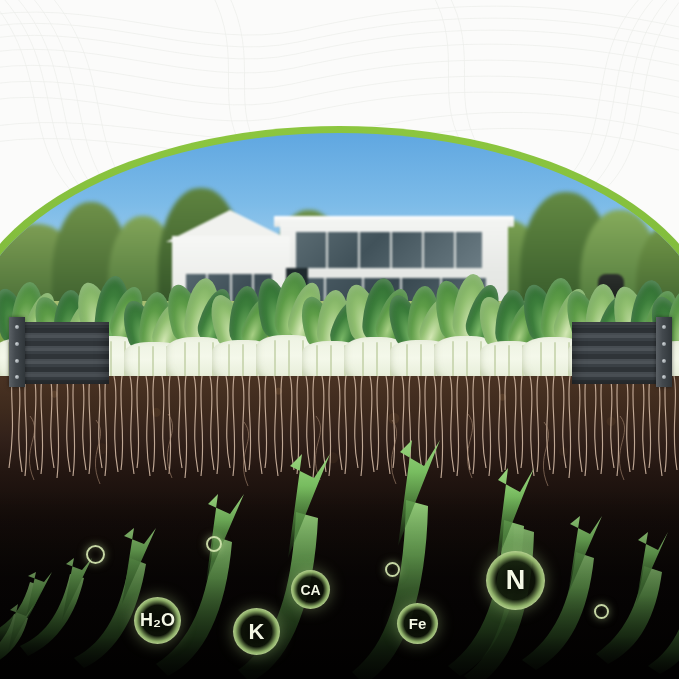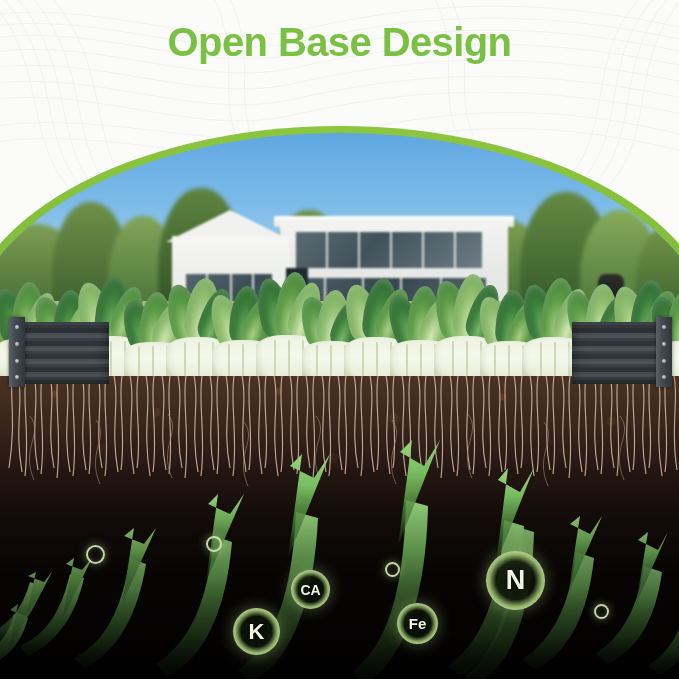--- a/index.html
+++ b/index.html
@@ -308,21 +308,20 @@
       <path d="M210 -10 C 248 60, 208 104, 250 160 S 300 210, 268 272"></path>
       <path d="M226 -10 C 264 62, 224 106, 266 162 S 316 212, 284 274"></path>
       <path d="M430 -10 C 468 54, 428 100, 470 156 S 520 206, 488 268"></path>
       <path d="M446 -10 C 484 56, 444 102, 486 158 S 536 208, 504 270"></path>
       <path d="M-30 130 C 100 104, 210 156, 330 134 S 540 96, 710 142"></path>
       <path d="M-30 146 C 98 120, 208 172, 328 150 S 538 112, 710 158"></path>
     </g>
   </svg>
 
   <div class="header">
-    <div class="title">Open Base Design</div>
   </div>
 
   <div class="stage">
 
     <div class="arc-ring"></div>
 
     <div class="arc-clip">
       <div class="scene">
 
         <div class="sky"></div>
@@ -677,20 +676,23 @@
       <div class="p-body"></div>
       <div class="p-post">
         <div class="p-screw" style="top:8px"></div>
         <div class="p-screw" style="top:25px"></div>
         <div class="p-screw" style="top:42px"></div>
         <div class="p-screw" style="top:58px"></div>
       </div>
     </div>
   </div>
 
+  <div class="bubble" style="left:134px; top:597px; width:47px; height:47px; font-size:18px;">
+    <span>H₂O</span>
+  </div>
   <div class="bubble" style="left:233px; top:608px; width:47px; height:47px; font-size:22px;">
     <span>K</span>
   </div>
   <div class="bubble" style="left:291px; top:570px; width:39px; height:39px; font-size:14px;">
     <span>CA</span>
   </div>
   <div class="bubble" style="left:397px; top:603px; width:41px; height:41px; font-size:15px;">
     <span>Fe</span>
   </div>
   <div class="bubble" style="left:486px; top:551px; width:59px; height:59px; font-size:27px;">

